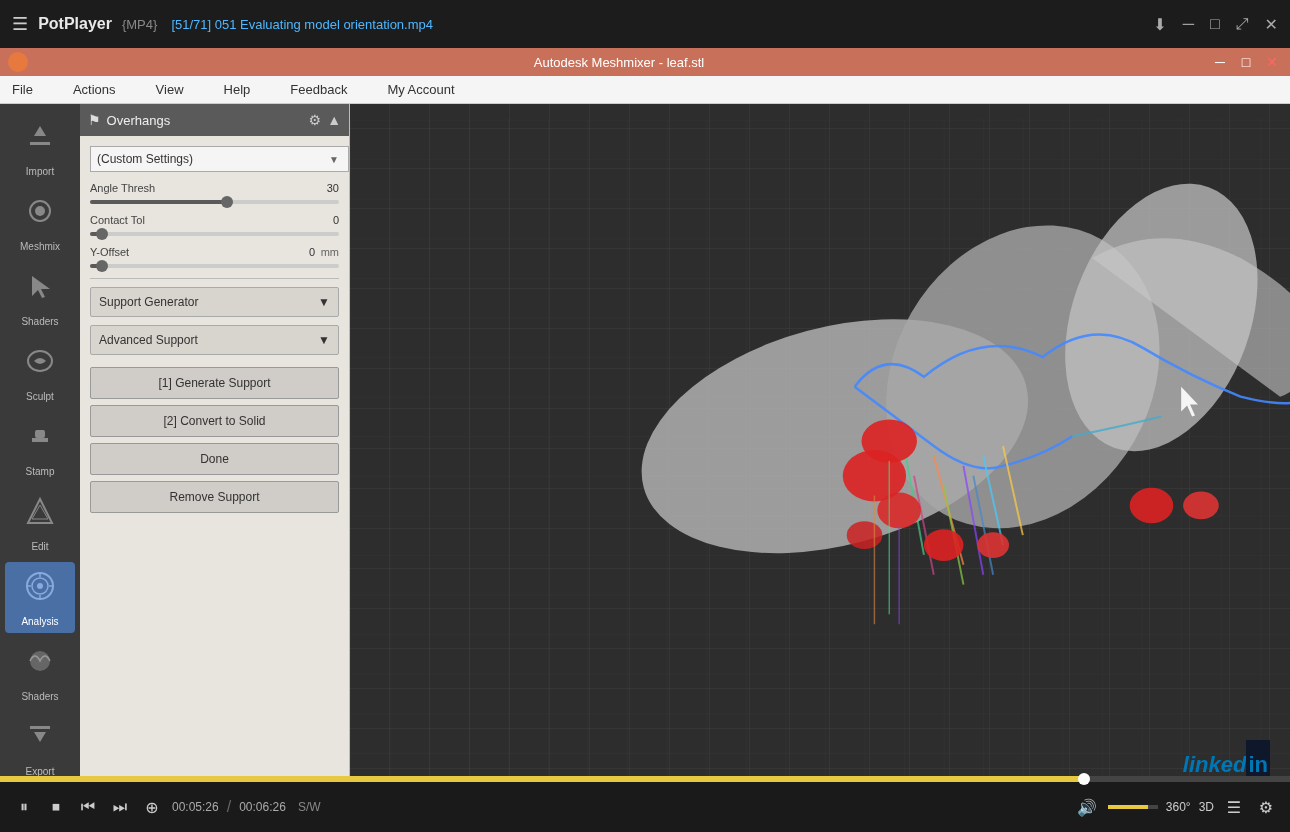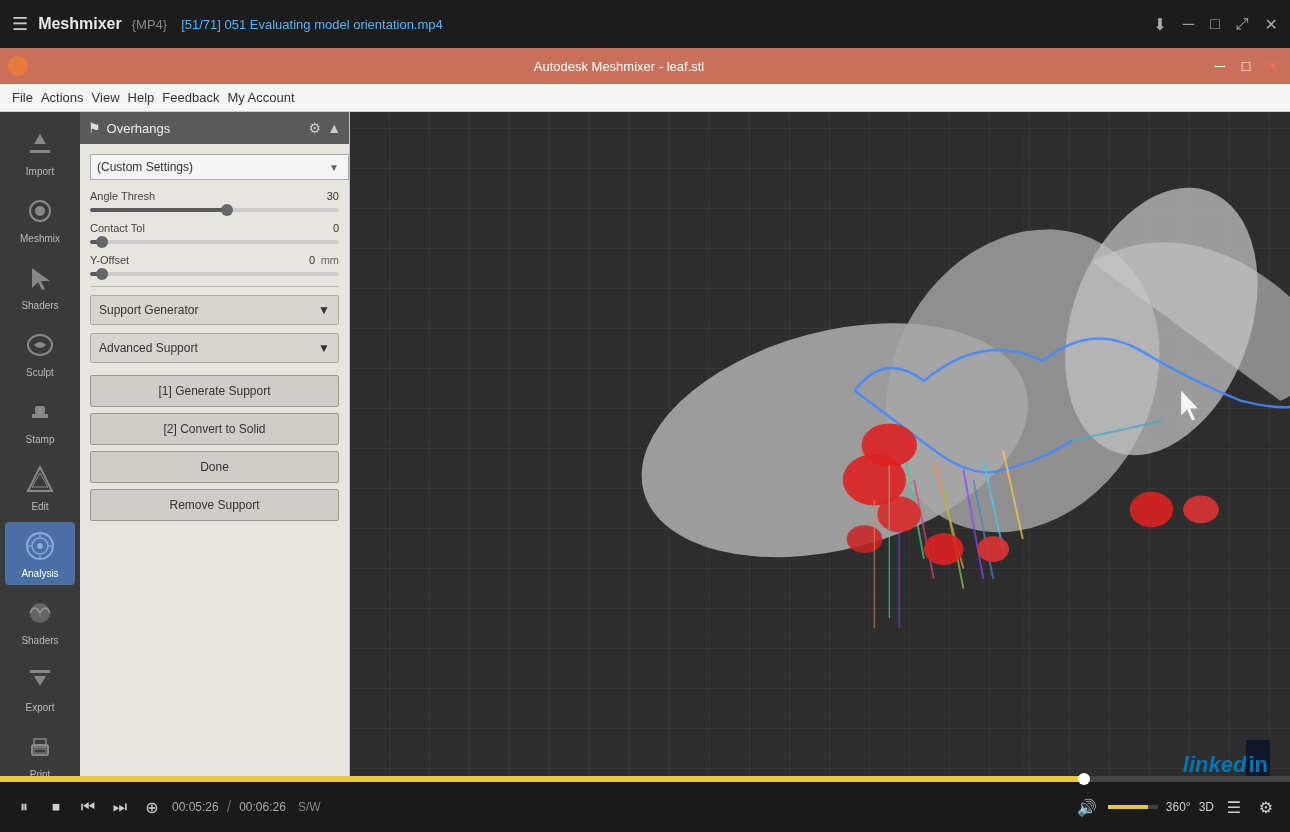--- a/index.html
+++ b/index.html
@@ -49,21 +49,21 @@
       left: 0;
       right: 0;
       bottom: 0;
       background: #f0ebe5;
       display: flex;
       flex-direction: column;
     }
 
     
     .mm-titlebar {
-      height: 36px;
+      height: 28px;
       background: #c8705a;
       display: flex;
       align-items: center;
       justify-content: space-between;
       padding: 4px 8px;
       flex-shrink: 0;
     }
     .mm-title-text {
       color: white;
       font-size: 13px;
@@ -89,21 +89,21 @@
     }
 
     
     .mm-menubar {
       height: 28px;
       background: #f5f5f5;
       border-bottom: 1px solid #ccc;
       display: flex;
       align-items: center;
       padding: 0 8px;
-      gap: 0;
+      gap: 32px;
       flex-shrink: 0;
     }
     .mm-menu-item {
       font-size: 13px;
       color: #333;
       cursor: pointer;
       padding: 2px 4px;
     }
 
     
@@ -139,21 +139,21 @@
       height: 36px;
       display: flex;
       align-items: center;
       justify-content: center;
       color: #ccc;
       font-size: 22px;
     }
     .tool-label {
       color: #bbb;
       font-size: 10px;
-      margin-top: 4px;
+      margin-top: 12px;
       text-align: center;
     }
     .tool-item.active .tool-label { color: #fff; }
 
     
     .mm-side-panel {
       width: 270px;
       background: #e8e4de;
       border-right: 1px solid #bbb;
       display: flex;
@@ -441,21 +441,21 @@
       font-weight: bold;
       pointer-events: none;
       white-space: nowrap;
     }
   </style>
 </head>
 <body>
 
 <div class="potplayer-titlebar">
   <span class="potplayer-menu-icon">☰</span>
-  <span class="potplayer-logo">Meshmixer</span>
+  <span class="potplayer-logo">PotPlayer</span>
   <span class="potplayer-format">{MP4}</span>
   <span class="potplayer-title">[51/71] 051 Evaluating model orientation.mp4</span>
   <div class="potplayer-controls-right">
     <span>⬇</span>
     <span>─</span>
     <span>□</span>
     <span>⤢</span>
     <span>✕</span>
   </div>
 </div>

